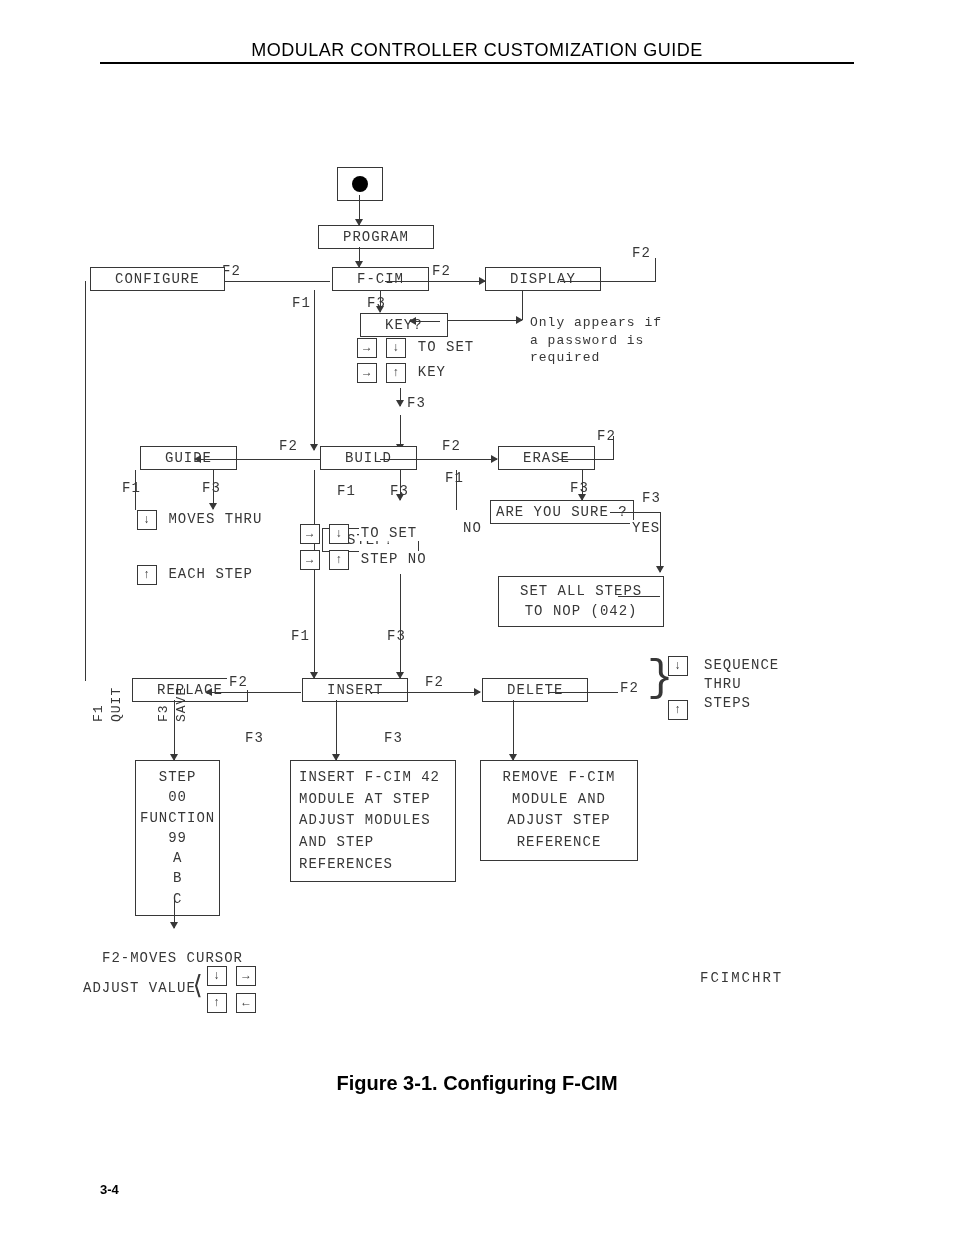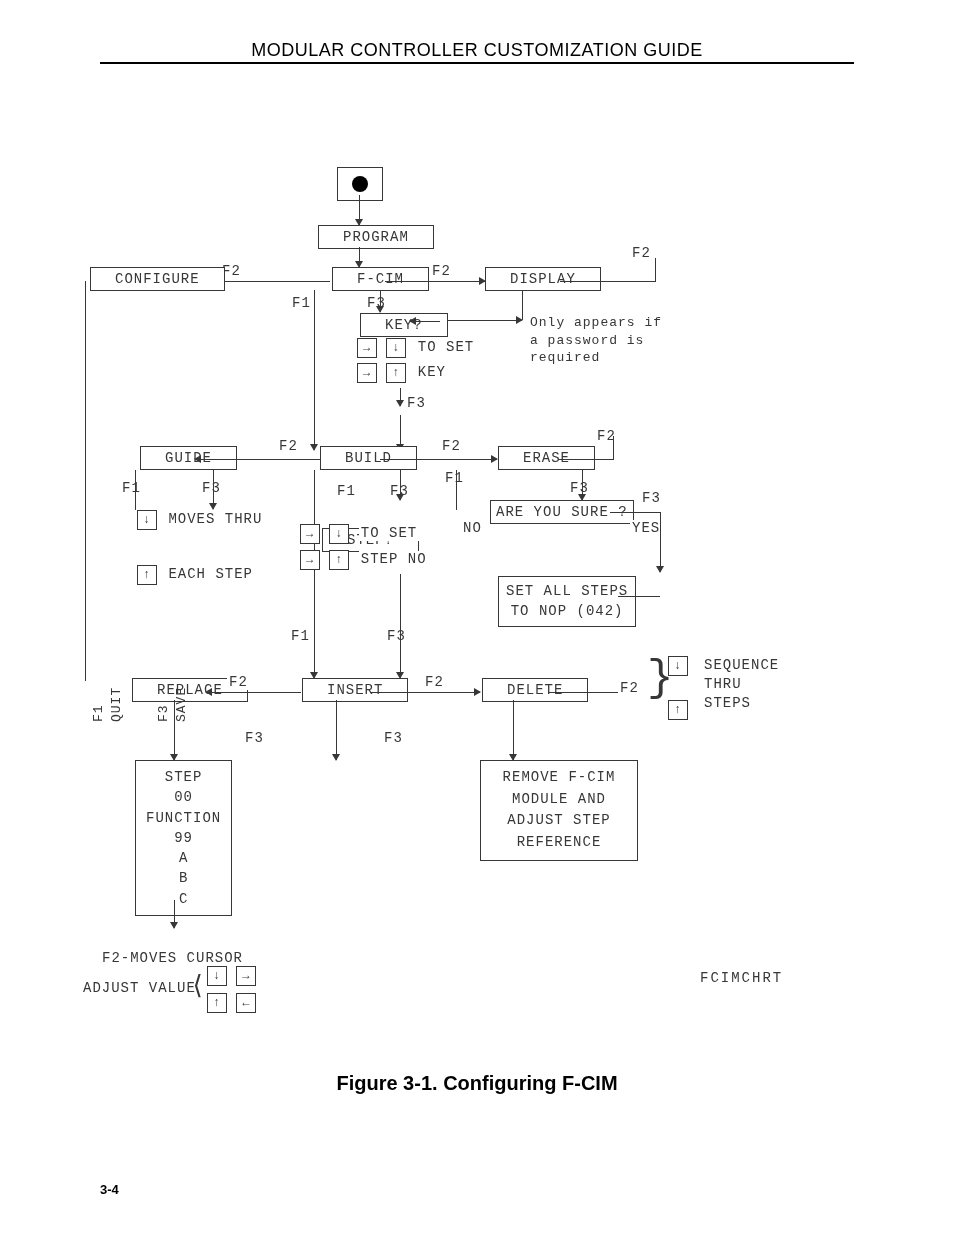--- a/index.html
+++ b/index.html
@@ -109,21 +109,21 @@
 <div class="fc lbl" style="left:568px;top:480px">F3</div>
 <div class="line vline" style="left:456px;top:470px;height:40px"></div>
 <div class="line vline arrow-down" style="left:582px;top:470px;height:30px"></div>
 <div class="fc box" style="left:490px;top:500px;padding:3px 5px">ARE YOU SURE ?</div>
 <div class="fc lbl" style="left:461px;top:520px">NO</div>
 <div class="fc lbl" style="left:630px;top:520px">YES</div>
 <div class="fc lbl" style="left:640px;top:490px">F3</div>
 <div class="line hline" style="left:610px;top:512px;width:50px"></div>
 <div class="line vline arrow-down" style="left:660px;top:512px;height:60px"></div>
 
-<div class="fc box txt" style="left:498px;top:576px;white-space:pre;line-height:1.4;padding:5px 7px">SET ALL STEPS
+<div class="fc box txt" style="left:498px;top:576px;white-space:pre;line-height:1.4;padding:5px 21px">SET ALL STEPS
 TO NOP (042)</div>
 <div class="line hline" style="left:618px;top:596px;width:42px"></div>
 
 <div class="fc lbl" style="left:289px;top:628px">F1</div>
 <div class="fc lbl" style="left:385px;top:628px">F3</div>
 <div class="line vline arrow-down" style="left:314px;top:574px;height:104px"></div>
 <div class="line vline arrow-down" style="left:400px;top:574px;height:104px"></div>
 
 <div class="fc box" style="left:132px;top:678px">REPLACE</div>
 <div class="fc lbl" style="left:227px;top:674px">F2</div>
@@ -149,27 +149,32 @@
 QUIT</div>
 <div class="fc txt" style="left:155px;top:722px;transform:rotate(-90deg);transform-origin:left top;white-space:pre;font-size:13px">F3
 SAVE</div>
 
 <div class="fc lbl" style="left:243px;top:730px">F3</div>
 <div class="fc lbl" style="left:382px;top:730px">F3</div>
 <div class="line vline arrow-down" style="left:174px;top:700px;height:60px"></div>
 <div class="line vline arrow-down" style="left:336px;top:700px;height:60px"></div>
 <div class="line vline arrow-down" style="left:513px;top:700px;height:60px"></div>
 
-<div class="fc box txt" style="left:135px;top:760px;white-space:pre;padding:6px 10px;text-align:center;line-height:1.45">STEP
+<div class="fc box txt" style="left:135px;top:760px;white-space:pre;padding:6px 4px;text-align:center;line-height:1.45">STEP
 00
 FUNCTION
 99
 A
 B
 C</div>
+<div class="fc box txt" style="left:290px;top:760px;white-space:pre;padding:6px 8px;text-align:left;line-height:1.55;width:148px">INSERT F-CIM 42
+MODULE AT STEP
+ADJUST MODULES
+AND STEP
+REFERENCES</div>
 <div class="fc box txt" style="left:480px;top:760px;white-space:pre;padding:6px 8px;text-align:center;line-height:1.55;width:140px">REMOVE F-CIM
 MODULE AND
 ADJUST STEP
 REFERENCE</div>
 
 <div class="line vline arrow-down" style="left:174px;top:900px;height:28px"></div>
 
 <div class="fc" style="left:102px;top:950px">F2-MOVES CURSOR</div>
 <div class="fc" style="left:83px;top:980px">ADJUST VALUE</div>
 <div class="fc" style="left:190px;top:980px;font-size:26px;line-height:.6;color:#373737">⟨</div>

